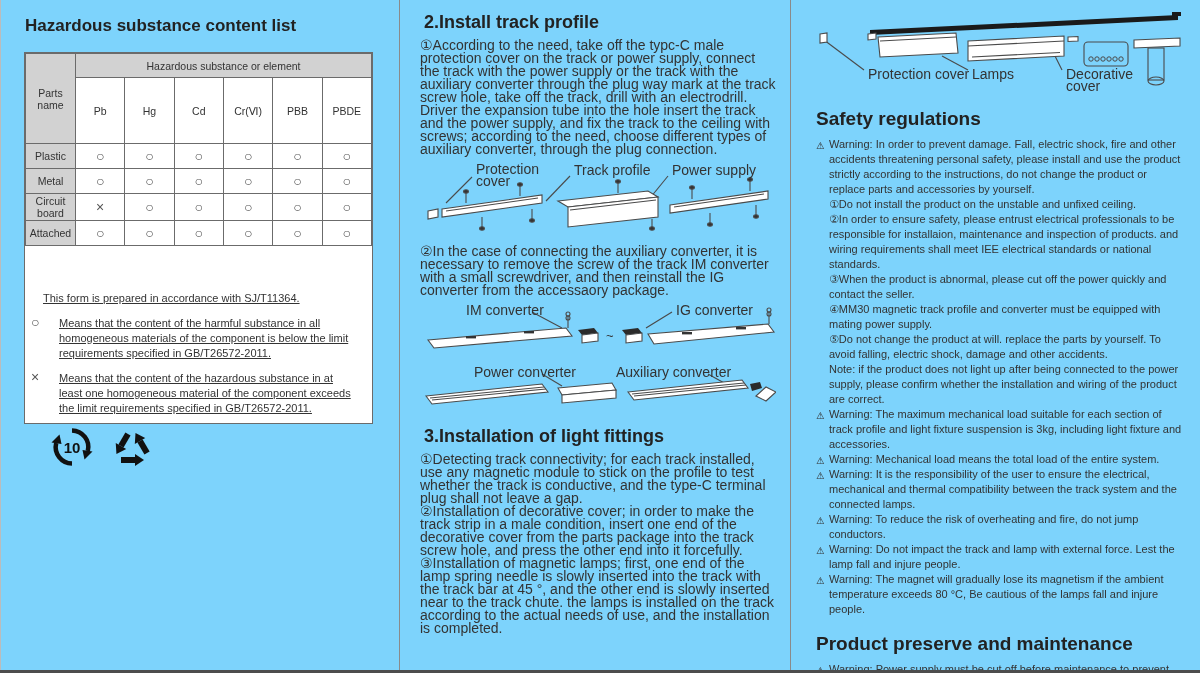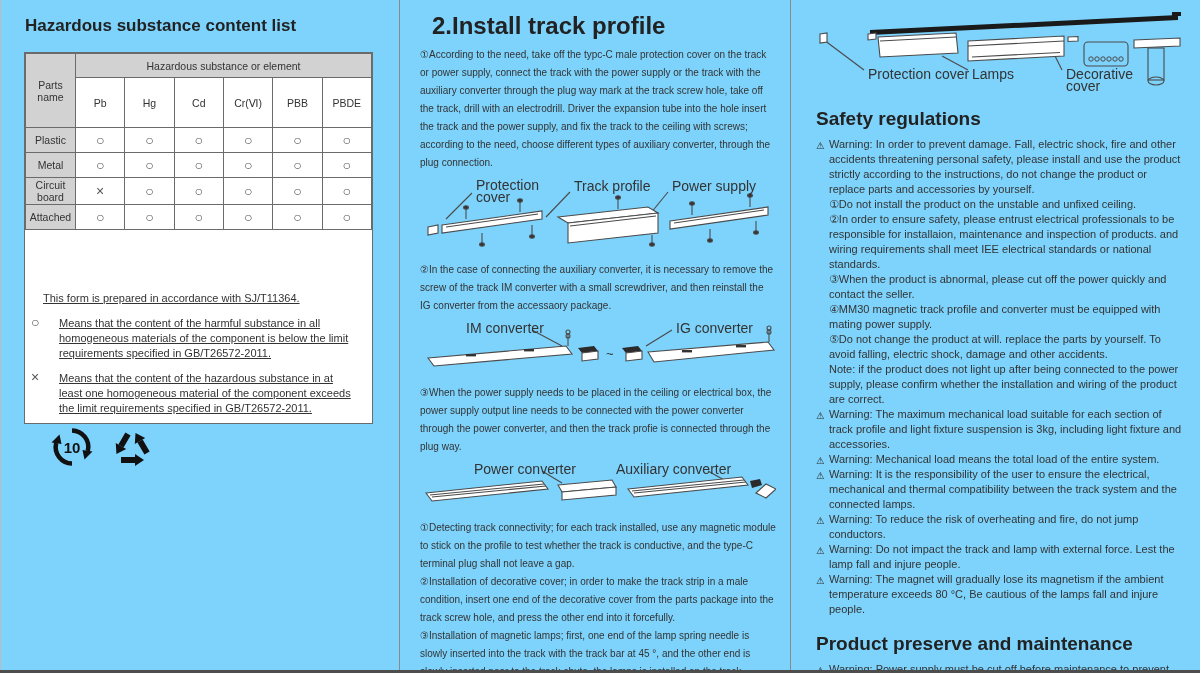--- a/index.html
+++ b/index.html
@@ -13,33 +13,33 @@
   .edge-left{position:absolute;top:0;left:0;bottom:0;width:1px;background:#bbb;}
 
   
   .col-left{position:absolute;left:0;top:0;width:399px;height:670px;}
   .left-title{position:absolute;left:25px;top:16px;margin:0;font-size:17px;font-weight:600;color:#222;}
   .hz-box{position:absolute;left:24px;top:52px;width:349px;height:372px;border:1px solid #6b6b6b;box-sizing:border-box;background:#fff;}
   table.hz-table{border-collapse:collapse;table-layout:fixed;width:100%;}
   .hz-table th,.hz-table td{border:1px solid #6b6b6b;font-size:10.5px;font-weight:normal;text-align:center;color:#333;padding:1px 2px;}
   .hz-table .gray{background:#d2d2d2;}
   .hz-table tr.r-group{height:24px;}
-  .hz-table tr.r-cols{height:50px;margin-top:28px;}
+  .hz-table tr.r-cols{height:66px;margin-top:28px;}
   .hz-table tr.r-data{height:25px;}
   .hz-table td{font-size:14px;color:#555;}
   .hz-notes{position:absolute;left:26px;top:238px;width:300px;font-size:11px;line-height:15px;color:#333;text-decoration:underline;}
   .note-intro{margin:0 0 10px 0;}
   .note-item{position:relative;padding-left:8px;margin:0 0 10px 0;}
   .note-bullet{position:absolute;left:-20px;top:-1px;font-size:14px;color:#555;}
   .icon-row{display:flex;gap:18px;margin-top:10px;text-align:center;}
 
   
   .col-mid{position:absolute;left:400px;top:0;width:390px;height:670px;box-sizing:border-box;padding:12px 14px 0 20px;}
-  .sec-title{margin:0 0 6px 12px;font-size:24px;font-weight:600;color:#222;}
-  .body-p{margin:0 0 7px 0;font-size:10px;line-height:18px;color:#333;}
+  .sec-title{margin:0 0 6px 4px;font-size:18px;font-weight:600;color:#222;}
+  .body-p{margin:0 0 7px 0;font-size:14px;line-height:13px;color:#333;}
   .diagram{position:relative;margin:2px 0 8px 0;}
   .diag-label{position:absolute;font-size:14px;line-height:12px;color:#333;white-space:nowrap;}
   .diag-label.wrap{white-space:normal;}
   .diagram svg{display:block;}
   .diagram line,.diagram polyline,.diagram polygon.outline,.diagram path.outline,.diagram rect.outline,.diagram ellipse.outline{stroke:#4a4a4a;stroke-width:1.1;fill:none;}
   .diagram polygon.white{fill:#fff;stroke:#4a4a4a;stroke-width:1.1;}
   .tilde{position:absolute;font-size:13px;color:#333;}
 
   
   .col-right{position:absolute;left:791px;top:0;width:409px;height:670px;box-sizing:border-box;padding:6px 16px 0 25px;}
@@ -239,21 +239,20 @@
           <line x1="349" y1="8" x2="349" y2="20"></line>
           <circle cx="349" cy="6" r="2"></circle>
             <circle cx="349" cy="10" r="2"></circle>
         </g>
       </svg>
       <span class="tilde" style="left:186px;top:24px">~</span>
       <span class="diag-label" style="left:46px;top:0">IM converter</span>
       <span class="diag-label" style="left:256px;top:0">IG converter</span>
     </div>
 
-    <p class="body-p">③When the power supply needs to be placed in the ceiling or electrical box, the power supply output line needs to be connected with the power converter through the power converter, and then the track profie is connected through the plug way.</p>
 
     <div class="diagram" id="diag-m3" style="height:48px">
       <svg width="356" height="48" viewBox="0 0 356 48">
         <polyline points="122,8 142,20" class="outline"></polyline>
         <polyline points="288,8 306,18" class="outline"></polyline>
 
         <polygon class="white" points="6,30 122,18 128,26 12,38"></polygon>
         <line x1="10" y1="32" x2="124" y2="21" class="outline"></line>
         <line x1="12" y1="34" x2="126" y2="23" class="outline"></line>
 
@@ -263,20 +262,21 @@
         <polygon class="white" points="208,26 322,14 328,22 214,34"></polygon>
         <line x1="212" y1="28" x2="324" y2="17" class="outline"></line>
         <line x1="214" y1="30" x2="326" y2="19" class="outline"></line>
         <polygon points="330,18 340,16 342,22 332,25" fill="#2b2b2b"></polygon>
         <polygon class="white" points="336,30 346,21 356,26 346,35"></polygon>
       </svg>
       <span class="diag-label" style="left:54px;top:0">Power converter</span>
       <span class="diag-label" style="left:196px;top:0">Auxiliary converter</span>
     </div>
 
+    <h2 class="sec-title" style="margin-top:12px">3.Installation of light fittings</h2>
     <p class="body-p" style="margin-bottom:0">①Detecting track connectivity; for each track installed, use any magnetic module to stick on the profile to test whether the track is conductive, and the type-C terminal plug shall not leave a gap.</p>
     <p class="body-p" style="margin-bottom:0">②Installation of decorative cover; in order to make the track strip in a male condition, insert one end of the decorative cover from the parts package into the track screw hole, and press the other end into it forcefully.</p>
     <p class="body-p" style="margin-bottom:0">③Installation of magnetic lamps; first, one end of the lamp spring needle is slowly inserted into the track with the track bar at 45 °, and the other end is slowly inserted near to the track chute. the lamps is installed on the track according to the actual needs of use, and the installation is completed.</p>
 
   </div>
 
   <div class="v-divider" style="left:790px"></div>
 
   <div class="col-right">
 

